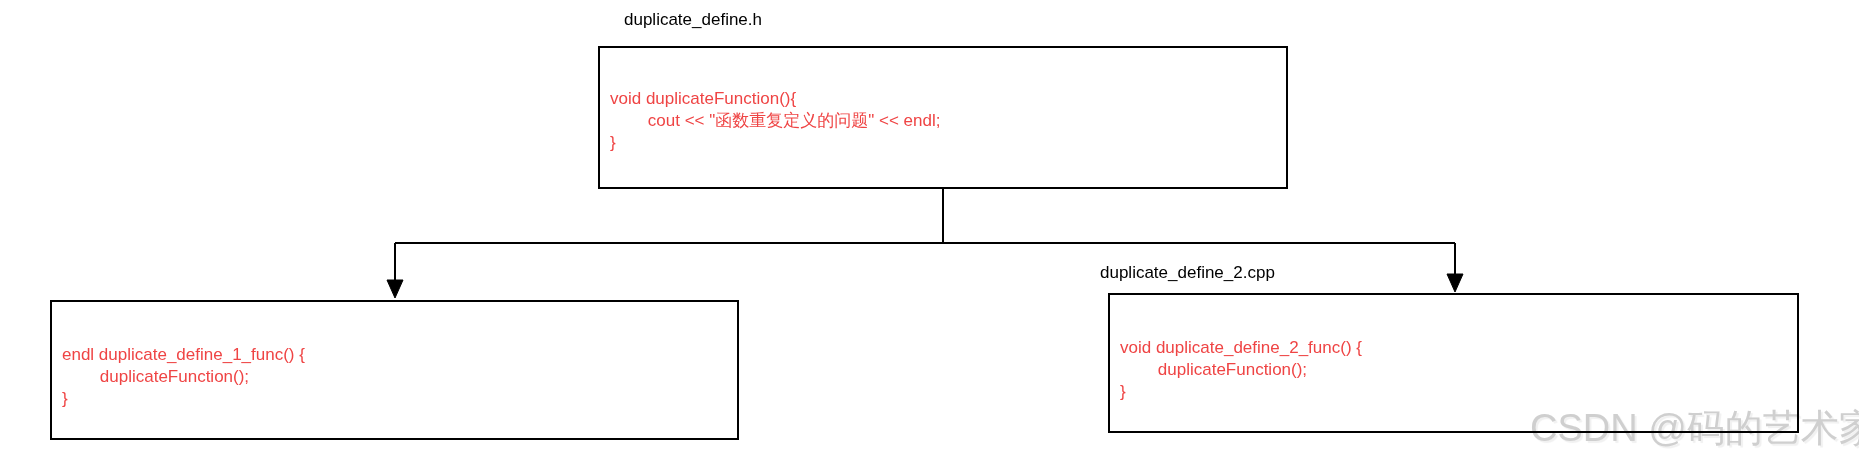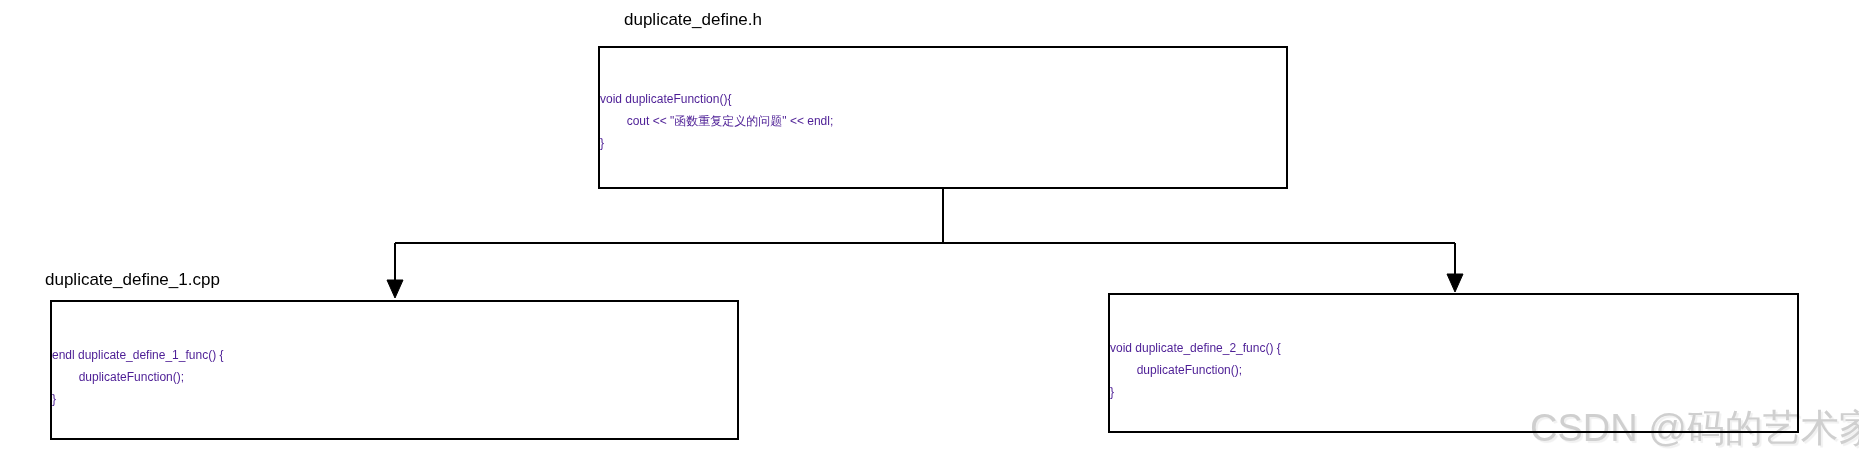--- a/index.html
+++ b/index.html
@@ -32,24 +32,24 @@
     white-space: nowrap;
     color: #000000;
     text-align: center;
   }
   .node-header > .node-title { left: 24px;  top: -38px; }
   .node-cpp1   > .node-title { left: -7px;  top: -32px; }
   .node-cpp2   > .node-title { left: -10px; top: -32px; }
 
   .code {
     position: absolute;
-    left: 0;
-    font-size: 12px;
+    left: 10px;
+    font-size: 17px;
     line-height: 22px;
-    color: #4c1d95;
+    color: #ef4444;
   }
   .node-header > .code { top: 40px; }
   .node-cpp1   > .code { top: 42px; }
   .node-cpp2   > .code { top: 42px; }
   .code-line { white-space: pre; }
 
   svg.connectors {
     position: absolute;
     left: 0; top: 0;
     z-index: 4;
@@ -79,29 +79,29 @@
   <div class="node node-header">
     <div class="node-title">duplicate_define.h</div>
     <div class="code">
       <div class="code-line">void duplicateFunction(){</div>
       <div class="code-line">        cout &lt;&lt; "函数重复定义的问题" &lt;&lt; endl;</div>
       <div class="code-line">}</div>
     </div>
   </div>
 
   <div class="node node-cpp1">
-    <div class="node-title">duplicate_define_1.cpp</div>
     <div class="code">
       <div class="code-line">endl duplicate_define_1_func() {</div>
       <div class="code-line">        duplicateFunction();</div>
       <div class="code-line">}</div>
     </div>
   </div>
 
   <div class="node node-cpp2">
+    <div class="node-title">duplicate_define_2.cpp</div>
     <div class="code">
       <div class="code-line">void duplicate_define_2_func() {</div>
       <div class="code-line">        duplicateFunction();</div>
       <div class="code-line">}</div>
     </div>
   </div>
 
   <svg class="connectors" width="1859" height="463" viewBox="0 0 1859 463" xmlns="http://www.w3.org/2000/svg">
     <path d="M943 189 V243"></path>
     <path d="M395 243 H1455"></path>

